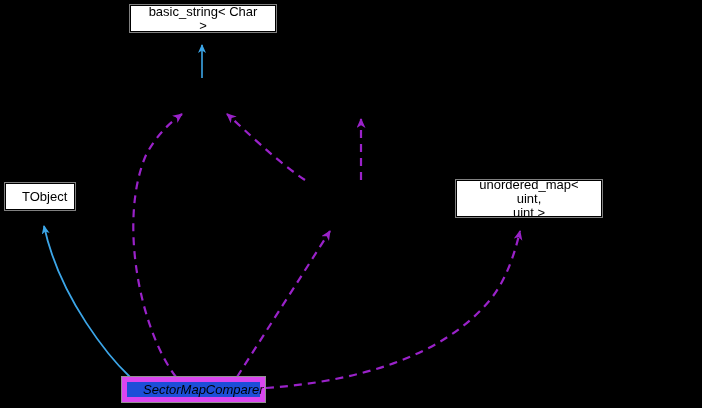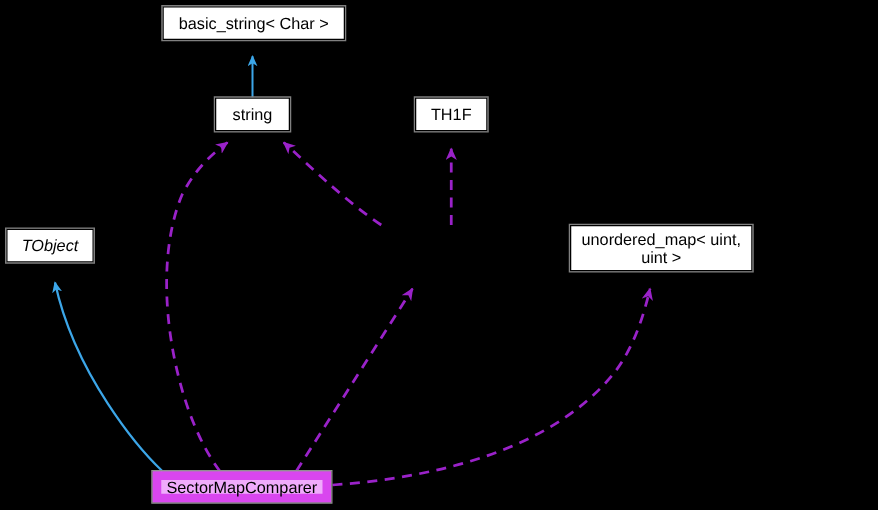--- a/index.html
+++ b/index.html
@@ -33,28 +33,29 @@
     line-height: 14px;
     text-align: center;
     display: flex;
     align-items: center;
     justify-content: center;
     white-space: pre-line;
     letter-spacing: 0px;
     z-index: 3;
   }
   .node.root {
-    background: #f0abfc;
-    border: 7px solid #d946ef;
+    background: #1d4ed8;
+    border: 5px solid #d946ef;
     outline: 1px solid #909090;
+    font-style: italic;
   }
   .node-label {
     display: block;
     width: 100%;
-    padding: 0 4px;
+    padding: 0 16px;
     box-sizing: border-box;
   }
 </style>
 </head>
 <body>
 
 <div id="diagram">
 
   <svg id="edges" viewBox="0 0 702 408" width="702" height="408" xmlns="http://www.w3.org/2000/svg">
     <defs>
@@ -78,29 +79,23 @@
 
     <path d="M237,377 L330,231" fill="none" stroke="#9a22c9" stroke-width="2.2" stroke-dasharray="8,6" marker-end="url(#arrow-purple)"></path>
 
     <path d="M266,388 C350,382 440,360 490,300 C508,278 516,248 520,231" fill="none" stroke="#9a22c9" stroke-width="2.2" stroke-dasharray="8,6" marker-end="url(#arrow-purple)"></path>
   </svg>
 
   <div class="node" style="left:130px; top:5px; width:146px; height:27px;">
     <span class="node-label">basic_string&lt; Char &gt;</span>
   </div>
 
-  <div class="node" style="left:172px; top:78px; width:60px; height:27px;">
-    <span class="node-label">string</span>
-  </div>
 
-  <div class="node" style="left:332px; top:78px; width:58px; height:27px;">
-    <span class="node-label">TH1F</span>
-  </div>
 
-  <div class="node" style="left:5px; top:183px; width:70px; height:27px;font-style:italic;">
+  <div class="node" style="left:5px; top:183px; width:70px; height:27px;">
     <span class="node-label">TObject</span>
   </div>
 
 
   <div class="node" style="left:456px; top:180px; width:146px; height:37px;justify-content:center;">
     <span class="node-label">unordered_map&lt; uint,
 uint &gt;</span>
   </div>
 
   <div class="node root" style="left:122px; top:377px; width:143px; height:25px;">

